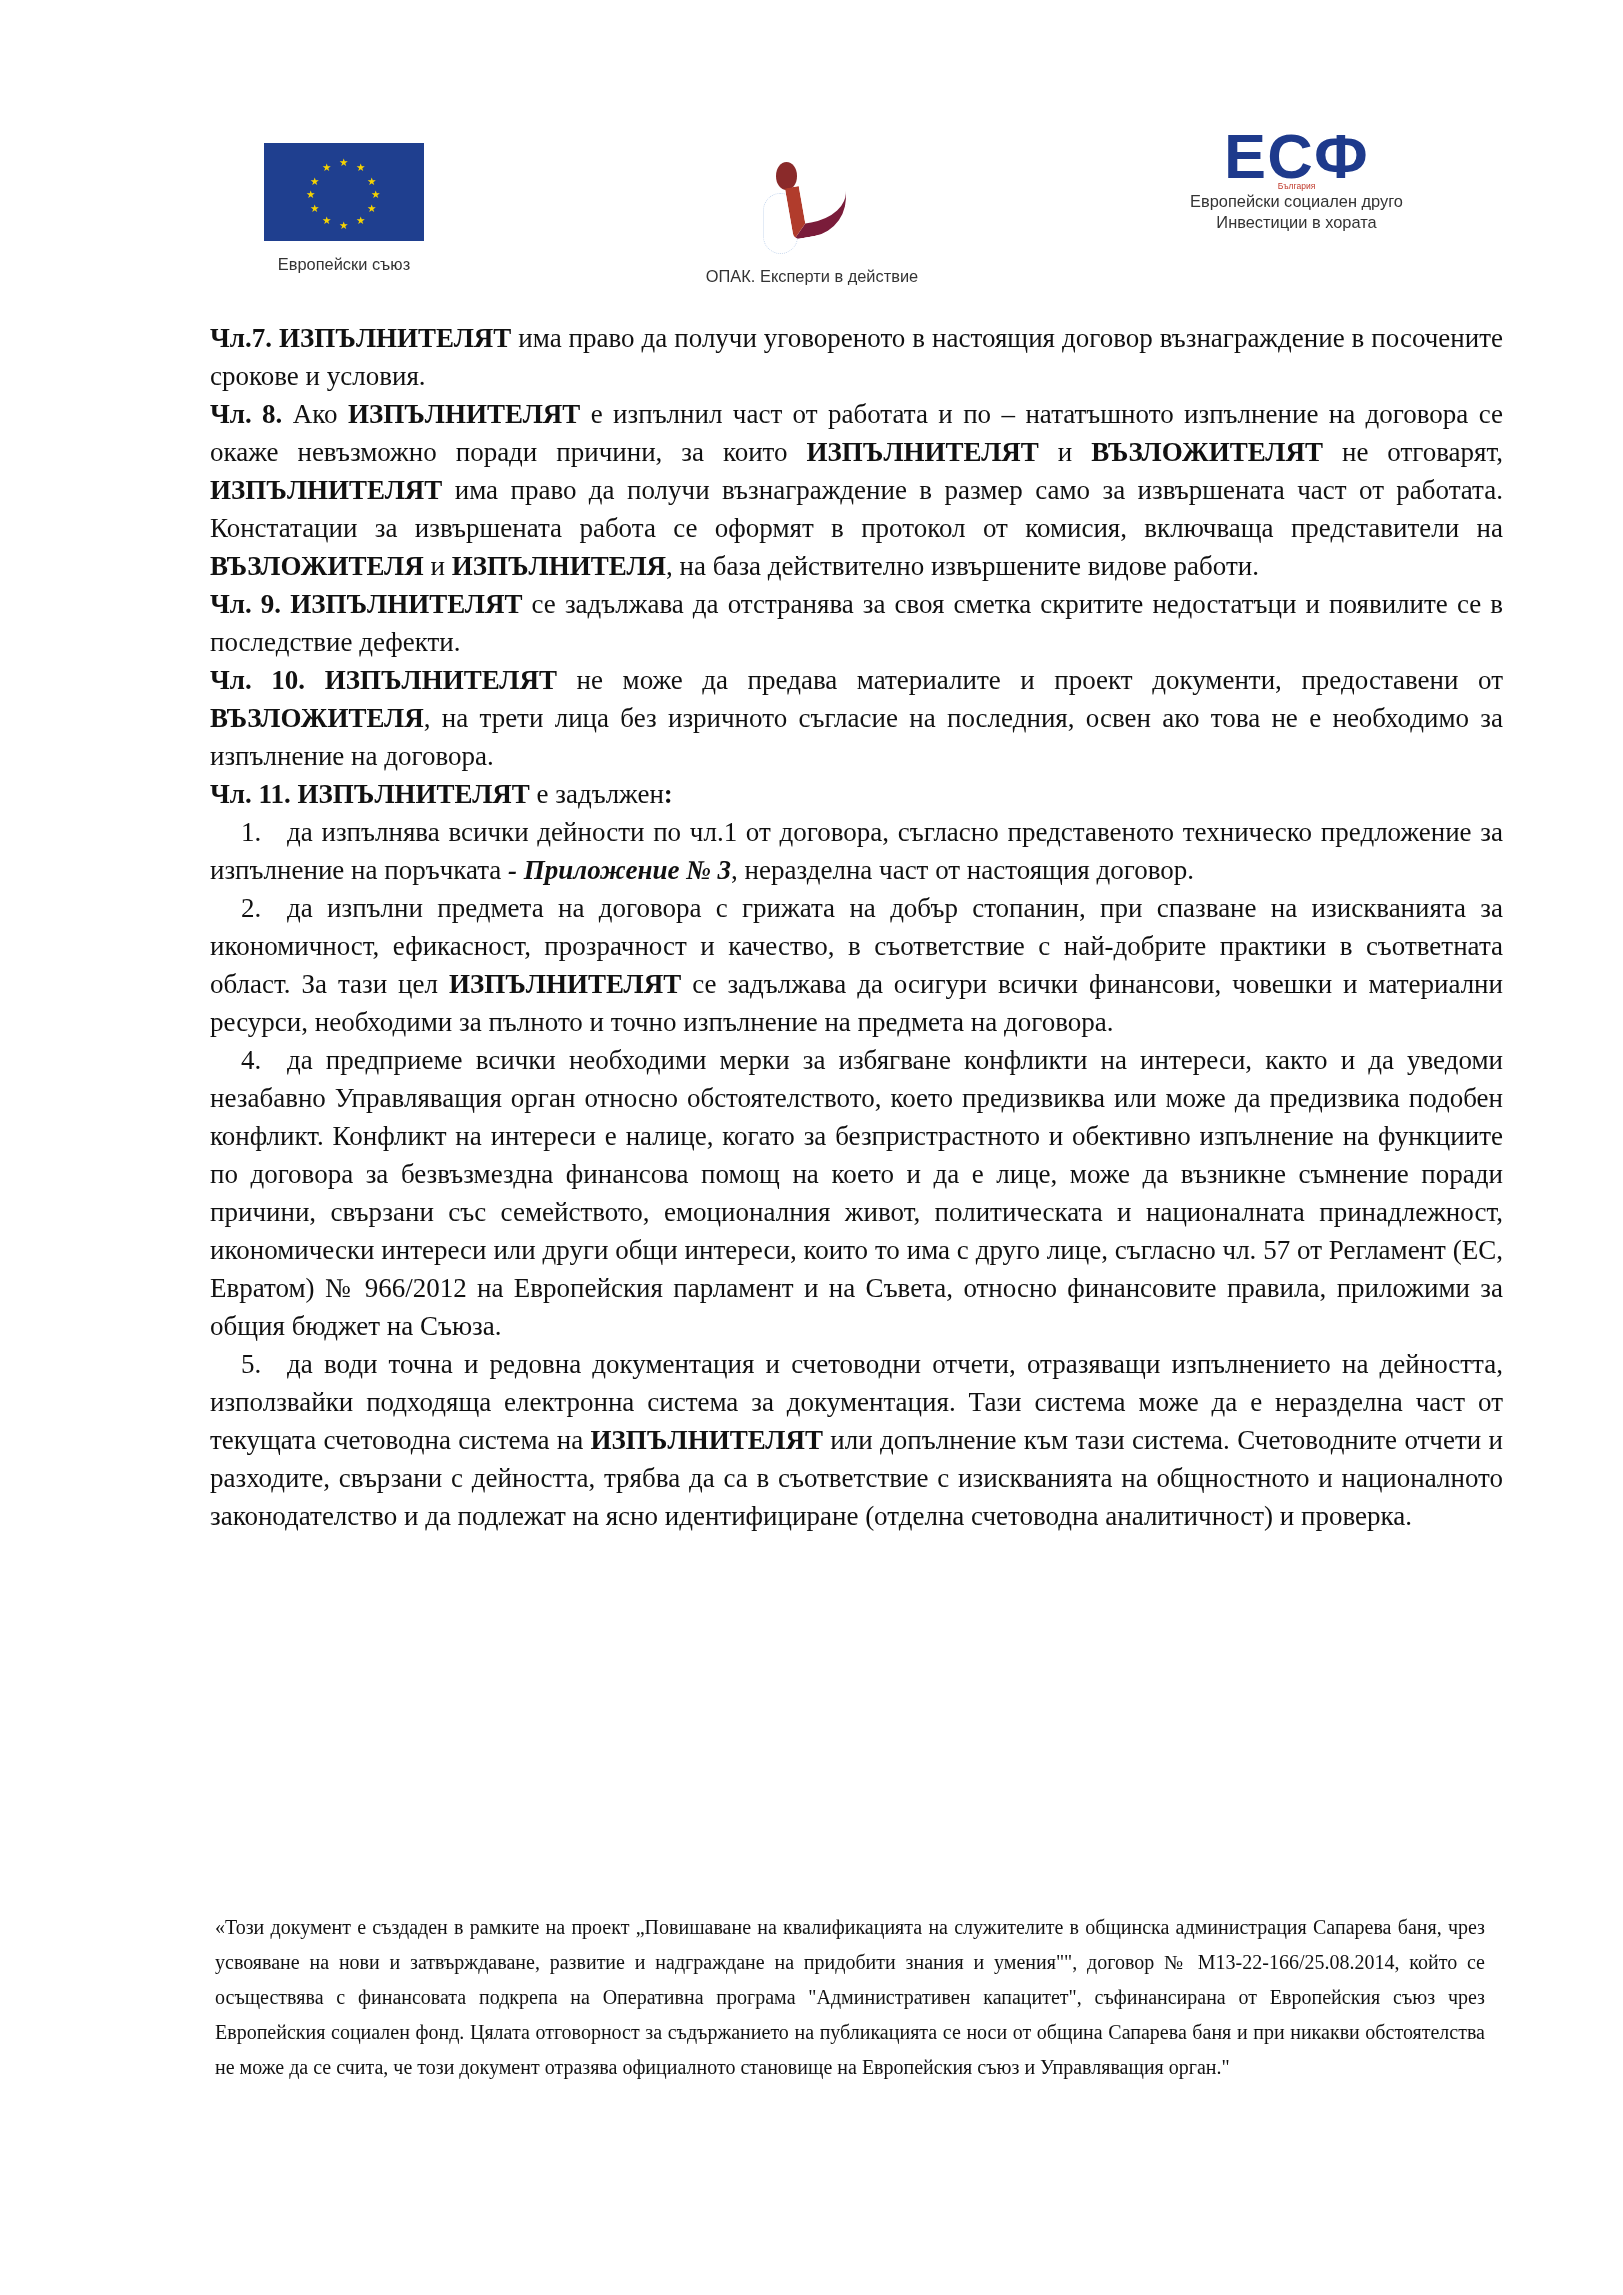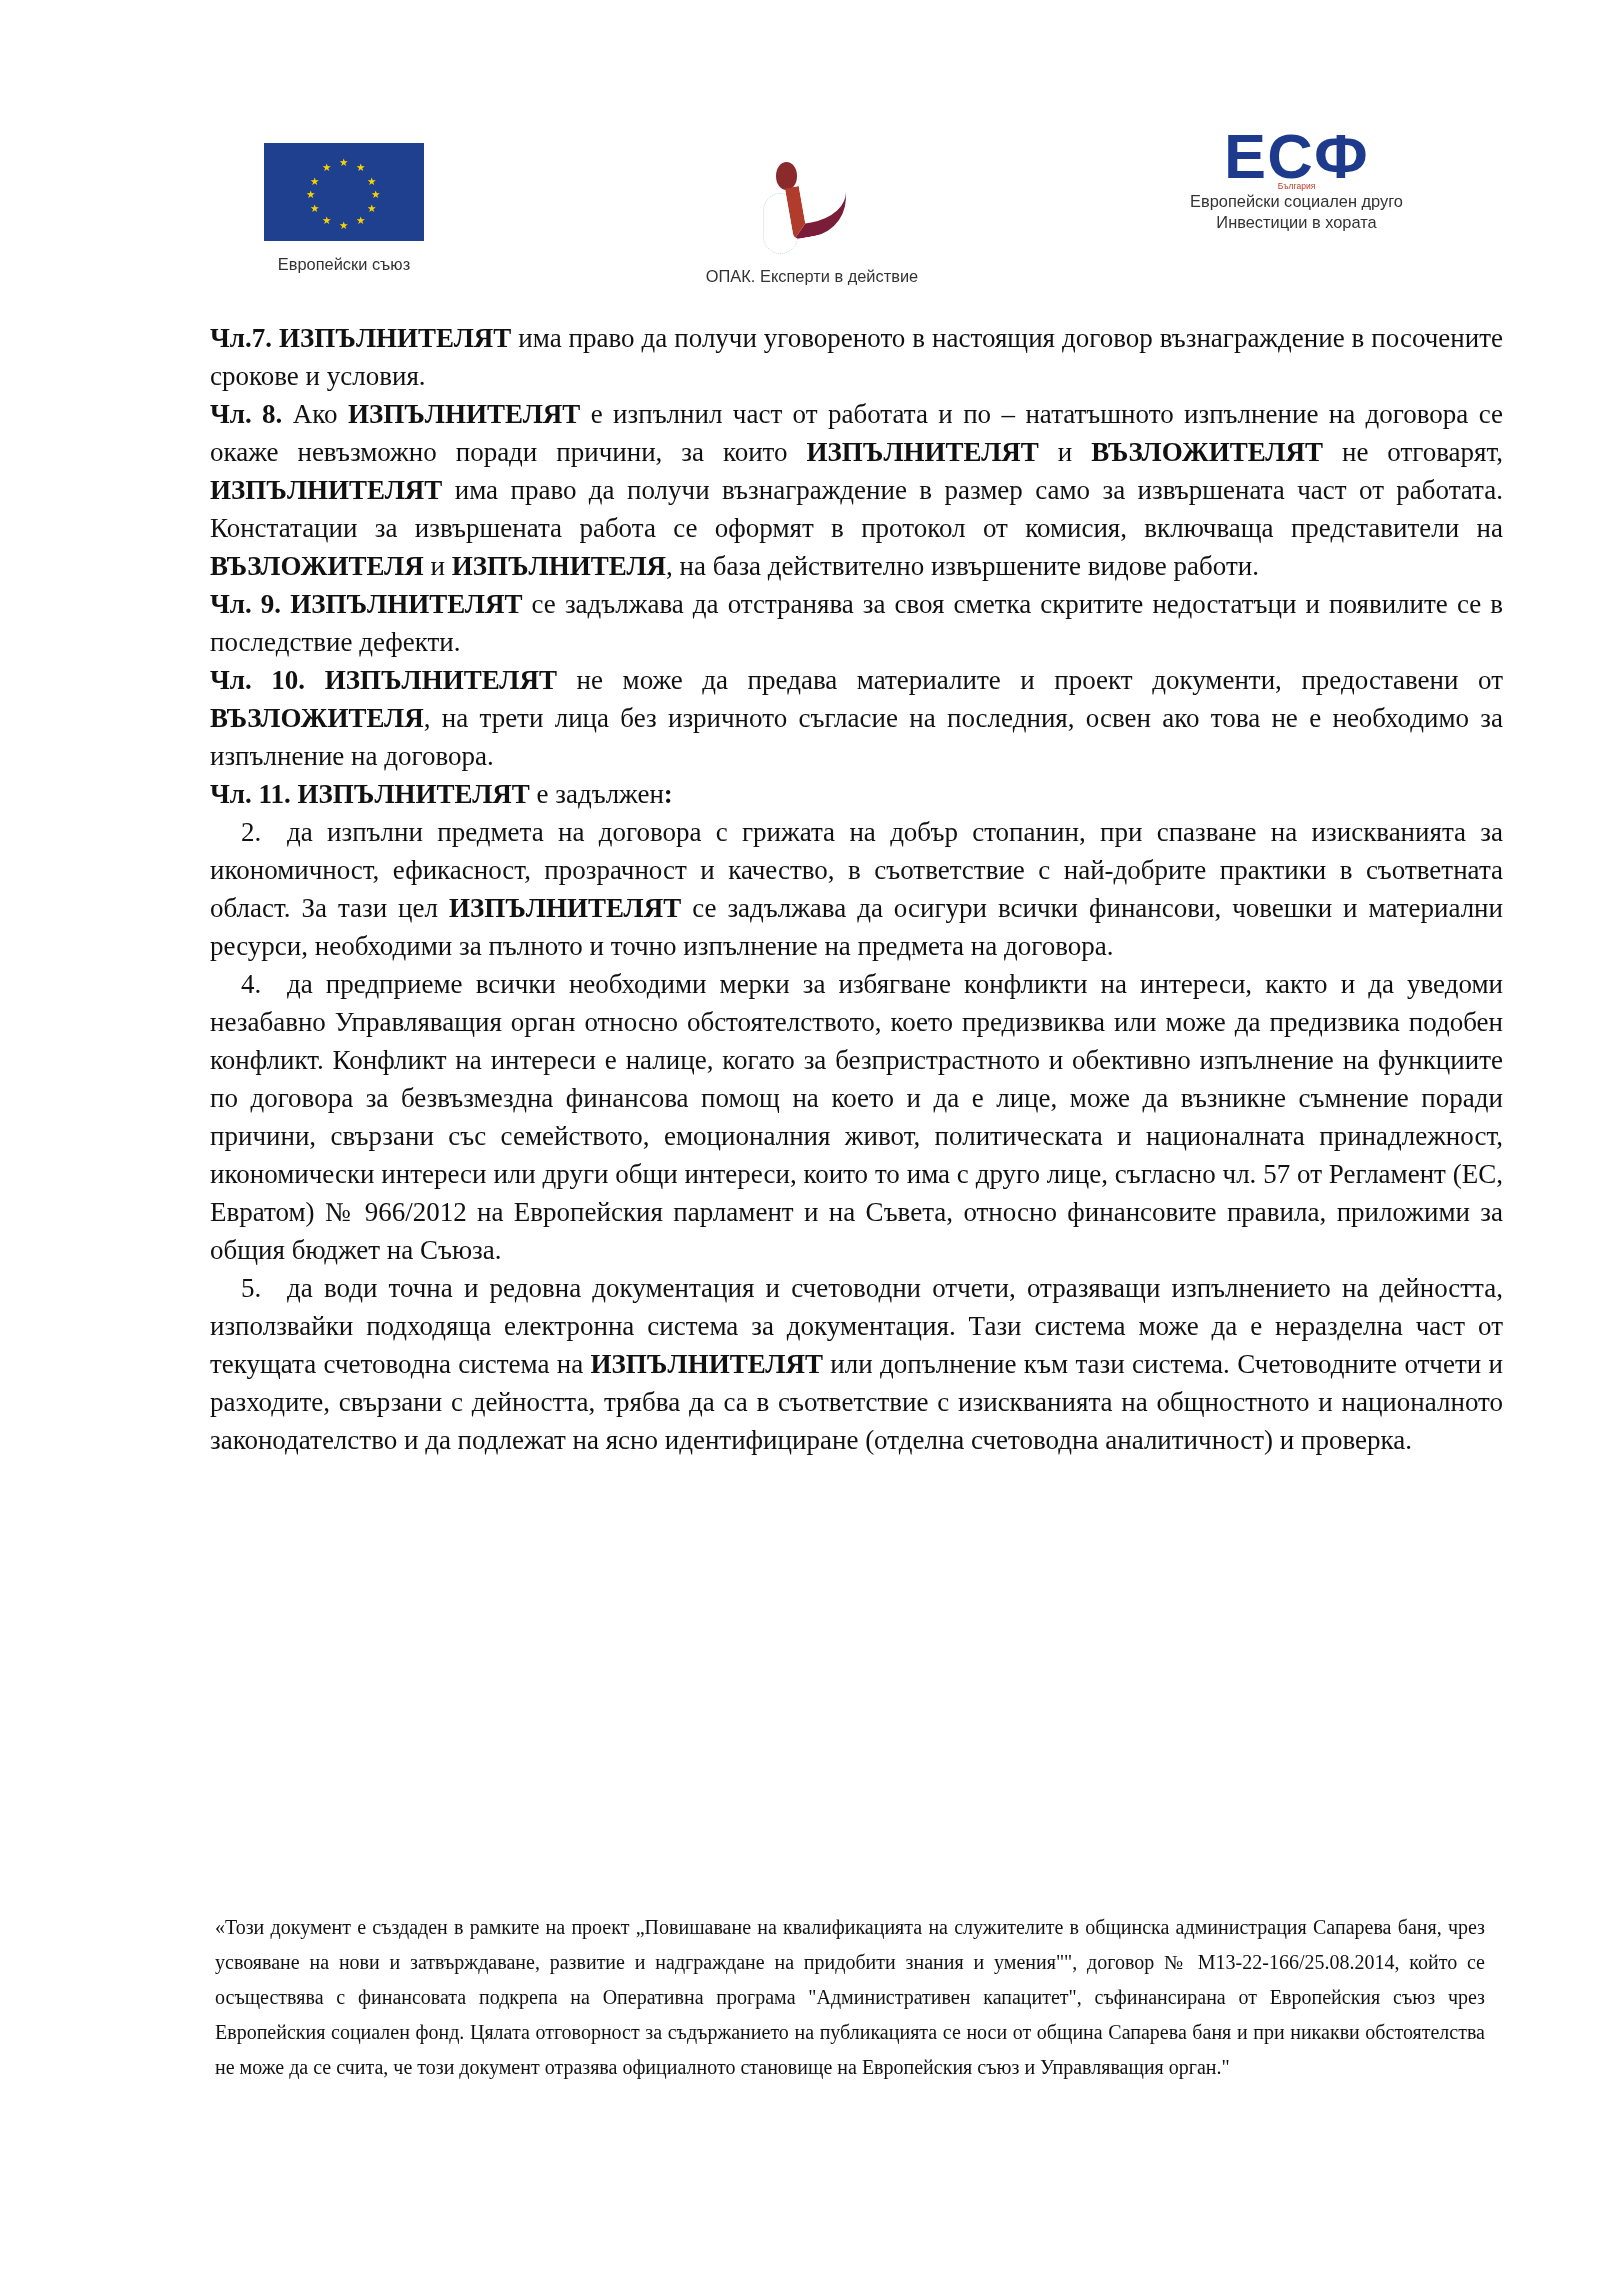--- a/index.html
+++ b/index.html
@@ -66,20 +66,21 @@
   <p><b>Чл.7.</b> <b>ИЗПЪЛНИТЕЛЯТ</b><span> има право да получи уговореното в настоящия договор възнаграждение в посочените срокове и условия.</span></p>
 
   <p><b>Чл. 8.</b><span> Ако </span><b>ИЗПЪЛНИТЕЛЯТ</b><span> е изпълнил част от работата и по – нататъшното изпълнение на договора се окаже невъзможно поради причини, за които </span><b>ИЗПЪЛНИТЕЛЯТ</b><span> и </span><b>ВЪЗЛОЖИТЕЛЯТ</b><span> не отговарят, </span><b>ИЗПЪЛНИТЕЛЯТ</b><span> има право да получи възнаграждение в размер само за извършената част от работата. Констатации за извършената работа се оформят в протокол от комисия, включваща представители на </span><b>ВЪЗЛОЖИТЕЛЯ</b><span> и </span><b>ИЗПЪЛНИТЕЛЯ</b><span>, на база действително извършените видове работи.</span></p>
 
   <p><b>Чл. 9.</b> <b>ИЗПЪЛНИТЕЛЯТ</b><span> се задължава да отстранява за своя сметка скритите недостатъци и появилите се в последствие дефекти.</span></p>
 
   <p><b>Чл. 10.</b> <b>ИЗПЪЛНИТЕЛЯТ</b><span> не може да предава материалите и проект документи, предоставени от </span><b>ВЪЗЛОЖИТЕЛЯ</b><span>, на трети лица без изричното съгласие на последния, освен ако това не е необходимо за изпълнение на договора.</span></p>
 
   <p><b>Чл. 11.</b> <b>ИЗПЪЛНИТЕЛЯТ</b><span> е задължен</span><b>:</b></p>
 
+  <p class="li"><span class="num">1.</span><span>да изпълнява всички дейности по чл.1 от договора, съгласно представеното техническо предложение за изпълнение на поръчката </span><b><i>- Приложение № 3</i></b><span>, неразделна част от настоящия договор.</span></p>
 
   <p class="li"><span class="num">2.</span><span>да изпълни предмета на договора с грижата на добър стопанин, при спазване на изискванията за икономичност, ефикасност, прозрачност и качество, в съответствие с най-добрите практики в съответната област. За тази цел </span><b>ИЗПЪЛНИТЕЛЯТ</b><span> се задължава да осигури всички финансови, човешки и материални ресурси, необходими за пълното и точно изпълнение на предмета на договора.</span></p>
 
 
   <p class="li"><span class="num">4.</span><span>да предприеме всички необходими мерки за избягване конфликти на интереси, както и да уведоми незабавно Управляващия орган относно обстоятелството, което предизвиква или може да предизвика подобен конфликт. Конфликт на интереси е налице, когато за безпристрастното и обективно изпълнение на функциите по договора за безвъзмездна финансова помощ на което и да е лице, може да възникне съмнение поради причини, свързани със семейството, емоционалния живот, политическата и националната принадлежност, икономически интереси или други общи интереси, които то има с друго лице, съгласно чл. 57 от Регламент (ЕС, Евратом) № 966/2012 на Европейския парламент и на Съвета, относно финансовите правила, приложими за общия бюджет на Съюза.</span></p>
 
   <p class="li"><span class="num">5.</span><span>да води точна и редовна документация и счетоводни отчети, отразяващи изпълнението на дейността, използвайки подходяща електронна система за документация. Тази система може да е неразделна част от текущата счетоводна система на </span><b>ИЗПЪЛНИТЕЛЯТ</b><span> или допълнение към тази система. Счетоводните отчети и разходите, свързани с дейността, трябва да са в съответствие с изискванията на общностното и националното законодателство и да подлежат на ясно идентифициране (отделна счетоводна аналитичност) и проверка.</span></p>
 </div>
 
 <div class="note">«Този документ е създаден в рамките на проект „Повишаване на квалификацията на служителите в общинска администрация Сапарева баня, чрез усвояване на нови и затвърждаване, развитие и надграждане на придобити знания и умения"", договор № М13-22-166/25.08.2014, който се осъществява с финансовата подкрепа на Оперативна програма "Административен капацитет", съфинансирана от Европейския съюз чрез Европейския социален фонд. Цялата отговорност за съдържанието на публикацията се носи от община Сапарева баня и при никакви обстоятелства не може да се счита, че този документ отразява официалното становище на Европейския съюз и Управляващия орган."</div>

